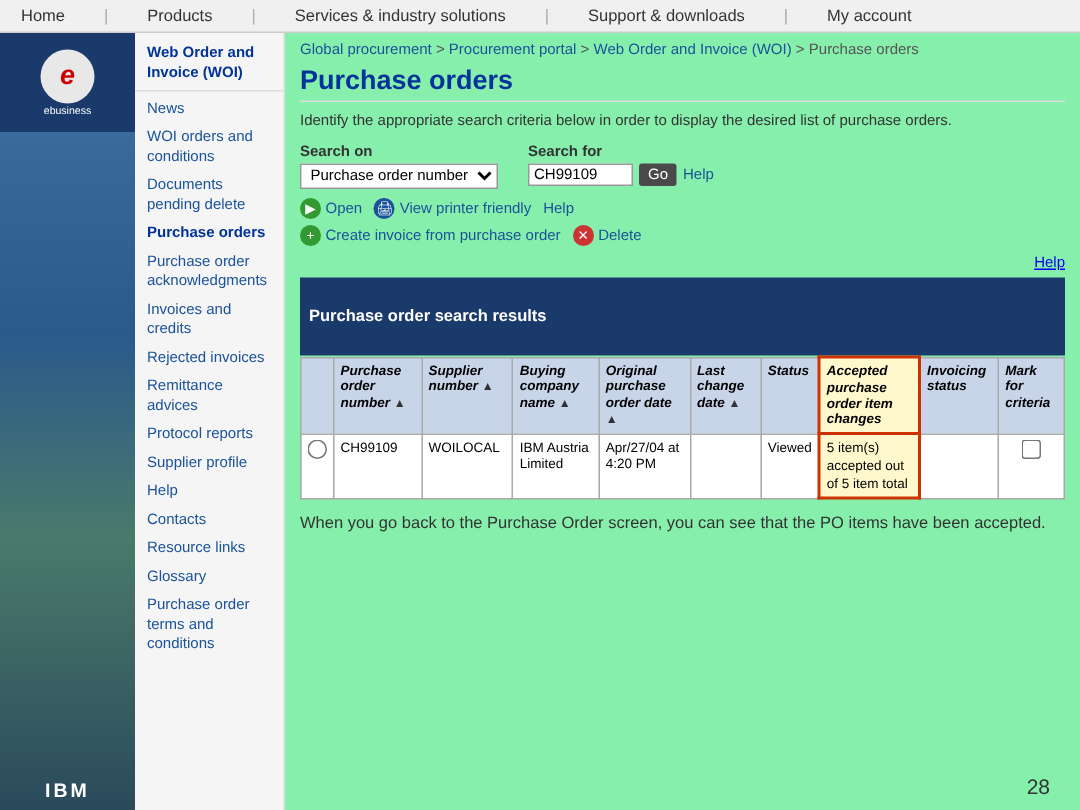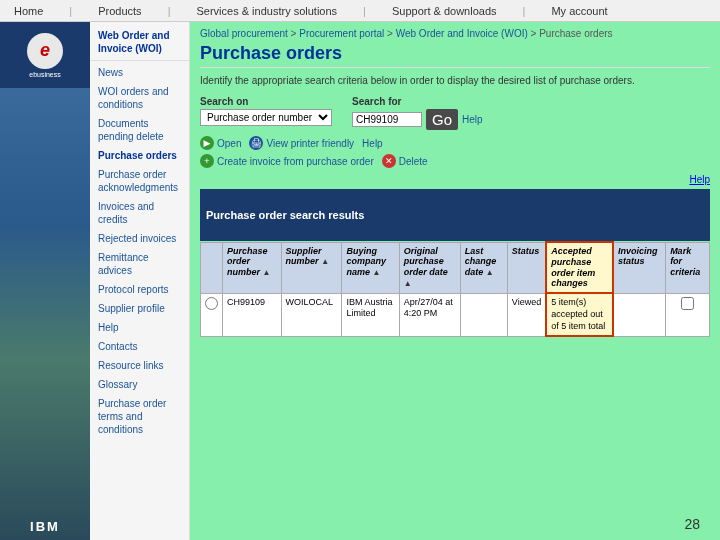--- a/index.html
+++ b/index.html
@@ -176,21 +176,21 @@
       font-size: 10px;
       padding: 1px 3px;
       border: 1px solid #999;
       width: 70px;
     }
     .go-button {
       background: #4a4a4a;
       color: #fff;
       border: none;
       padding: 2px 6px;
-      font-size: 15px;
+      font-size: 10px;
       cursor: pointer;
       border-radius: 2px;
     }
     .help-link {
       color: #1a5299;
       font-size: 10px;
       text-decoration: none;
     }
 
     
@@ -473,17 +473,18 @@
           <td>Viewed</td>
           <td class="highlighted-cell">5 item(s) accepted out of 5 item total</td>
           <td></td>
           <td class="checkbox-cell">
             <input type="checkbox" style="">
           </td>
         </tr>
       </tbody>
     </table>
 
+    <div class="bottom-note">When you go back to the Purchase Order screen, you can see that the PO items have been accepted.</div>
 
   </div>
 </div>
 
 <div style="position:fixed; bottom:8px; right:20px; font-size:14px; color:#333;">28</div>
 
 </body></html>

